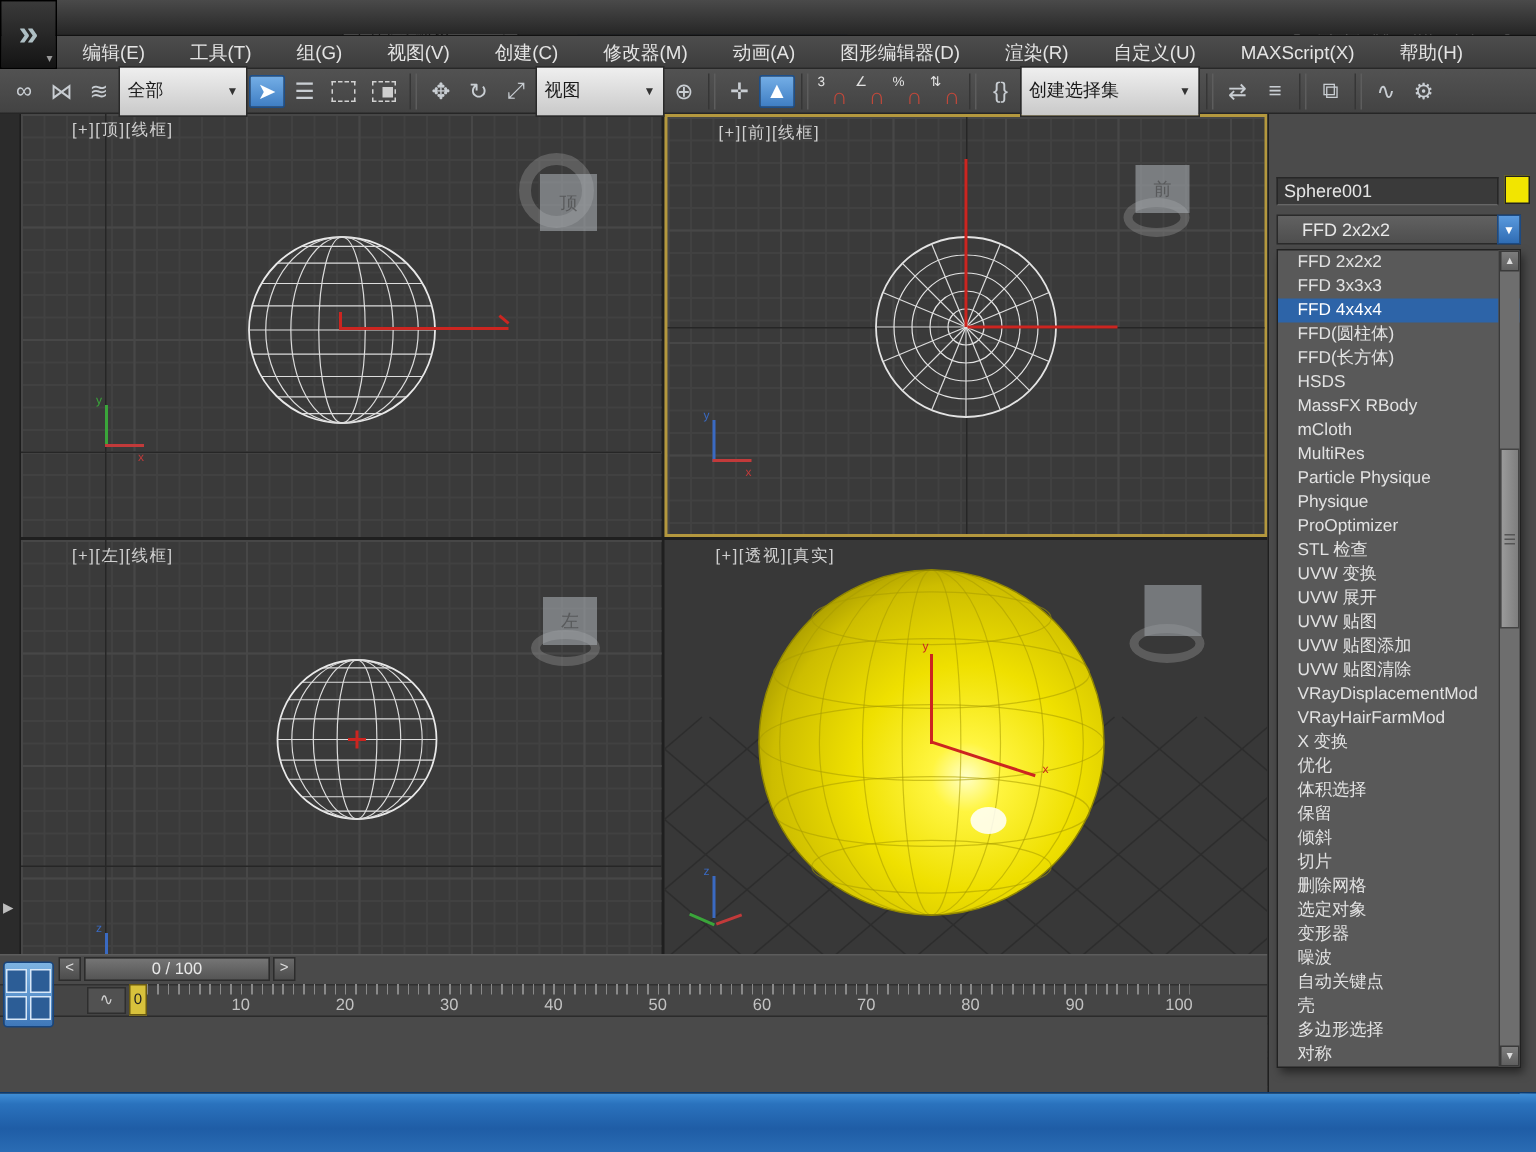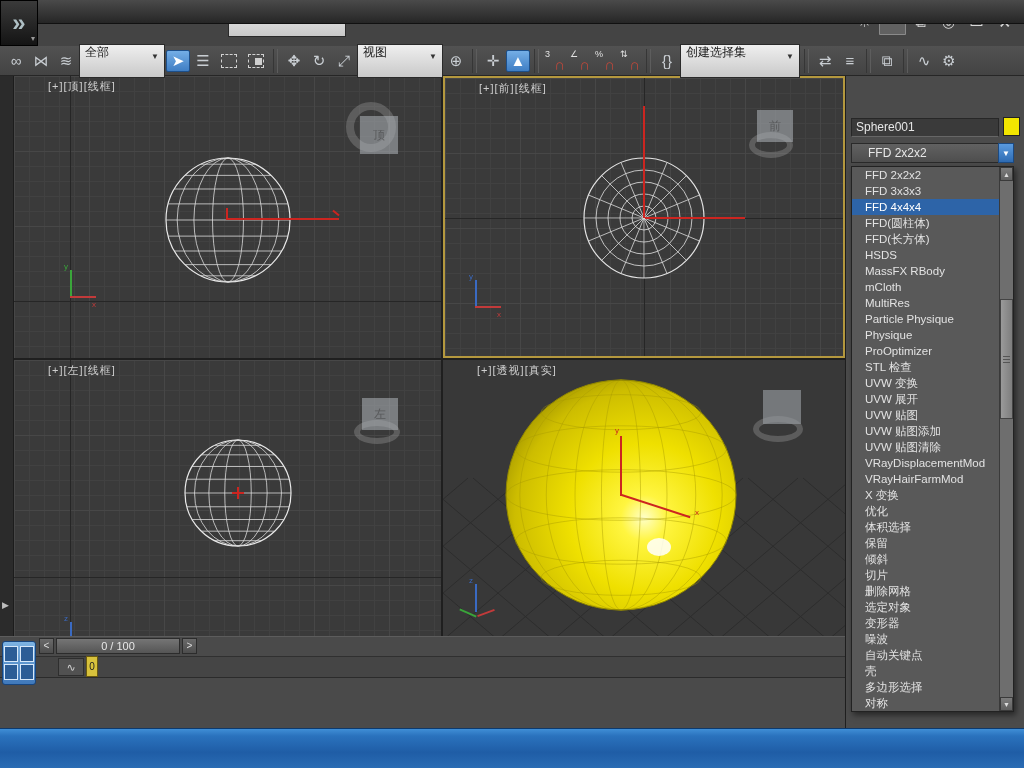--- a/index.html
+++ b/index.html
@@ -6,21 +6,21 @@
   *{box-sizing:border-box;font-family:"Liberation Sans","DejaVu Sans",sans-serif;}
   #stage{position:relative;width:1024px;height:768px;overflow:hidden;background:#444;user-select:none;}
   .abs{position:absolute;}
 
   
   #titlebar{left:0;top:0;width:1024px;height:24px;background:linear-gradient(#4a4a4a,#262626);border-bottom:1px solid #111;z-index:40;}
   #logo{left:0;top:0;width:38px;height:46px;background:linear-gradient(#3a3a3a,#141414);border:1px solid #000;z-index:45;display:flex;align-items:center;justify-content:center;color:#aebfc4;font-size:24px;font-weight:bold;}
   #logo .caret{position:absolute;right:2px;bottom:2px;font-size:8px;color:#999;}
   .qa-ico{width:26px;height:20px;display:flex;align-items:center;justify-content:center;color:#d6d6d6;font-size:14px;}
   #quickaccess{left:44px;top:2px;height:20px;display:flex;align-items:center;gap:2px;}
-  .dd{height:19px;background:linear-gradient(#efefef,#c9c9c9);border:1px solid #2a2a2a;color:#1a1a1a;font-size:12px;display:flex;align-items:flex-end;padding:16px 5px;}
+  .dd{height:19px;background:linear-gradient(#efefef,#c9c9c9);border:1px solid #2a2a2a;color:#1a1a1a;font-size:12px;display:flex;align-items:center;padding:16px 5px;}
   .dd .arrow{margin-left:auto;padding-left:8px;font-size:8px;color:#333;}
   #title-chip{left:385px;top:0;width:180px;height:24px;background:linear-gradient(#565f6a,#313843);}
   #wintitle{left:385px;top:3px;width:180px;text-align:center;color:#efefef;font-size:12px;text-shadow:0 1px 2px #000;}
   #search-caret{left:567px;top:7px;color:#ccc;font-size:9px;}
   #searchbox{left:580px;top:3px;width:175px;height:18px;border:1px solid #1d1d1d;background:#fff;font-size:11px;font-style:italic;color:#777;padding:0 4px;}
   #search-icons{left:760px;top:2px;height:20px;display:flex;align-items:center;gap:6px;}
   .s-ico{width:24px;height:20px;display:flex;align-items:center;justify-content:center;color:#e6e6e6;font-size:13px;}
   .helpball{width:17px;height:17px;border-radius:50%;background:linear-gradient(#fdfdfd,#b9c7d4);color:#2a5d9c;font-weight:bold;font-size:12px;display:flex;align-items:center;justify-content:center;border:1px solid #333;}
   #winbtns{left:918px;top:0;display:flex;}
   .winbtn{width:30px;height:19px;display:flex;align-items:center;justify-content:center;color:#fff;font-size:11px;background:linear-gradient(#6b7786,#3a4653);border:1px solid #0d1620;border-radius:0 0 4px 4px;margin-left:2px;}
@@ -156,20 +156,34 @@
       <div class="s-ico">☍</div>
       <div class="s-ico">★</div>
       <div class="helpball">?</div>
     </div>
   <div class="abs" id="winbtns">
       <div class="winbtn">—</div>
       <div class="winbtn">❐</div>
       <div class="winbtn close">✕</div>
     </div>
 
+  <div class="abs" id="menubar">
+      <div class="menu-item">编辑(E)</div>
+      <div class="menu-item">工具(T)</div>
+      <div class="menu-item">组(G)</div>
+      <div class="menu-item">视图(V)</div>
+      <div class="menu-item">创建(C)</div>
+      <div class="menu-item">修改器(M)</div>
+      <div class="menu-item">动画(A)</div>
+      <div class="menu-item">图形编辑器(D)</div>
+      <div class="menu-item">渲染(R)</div>
+      <div class="menu-item">自定义(U)</div>
+      <div class="menu-item">MAXScript(X)</div>
+      <div class="menu-item">帮助(H)</div>
+    </div>
 
   <div class="abs" id="toolbar">
       <div class="ico">∞</div>
       <div class="ico">⋈</div>
       <div class="ico">≋</div>
       <div class="dd tb-dd">
         <span>全部</span>
         <span class="arrow">▼</span>
       </div>
       <div class="ico active">➤</div>
@@ -412,20 +426,34 @@
       <div></div>
       <div></div>
       <div></div>
     </div>
   <div class="abs ts-btn" style="left:39px;">&lt;</div>
   <div class="abs" id="ts-handle">0 / 100</div>
   <div class="abs ts-btn" style="left:182px;">&gt;</div>
 
   <div class="abs" id="trackbar"></div>
   <div class="abs" id="mini-curve">∿</div>
+  <div class="abs" id="ruler">
+      <div class="ticks"></div>
+      <span class="tick-label" style="left: -9px;">0</span>
+      <span class="tick-label" style="left: 60.5px;">10</span>
+      <span class="tick-label" style="left: 130px;">20</span>
+      <span class="tick-label" style="left: 199.5px;">30</span>
+      <span class="tick-label" style="left: 269px;">40</span>
+      <span class="tick-label" style="left: 338.5px;">50</span>
+      <span class="tick-label" style="left: 408px;">60</span>
+      <span class="tick-label" style="left: 477.5px;">70</span>
+      <span class="tick-label" style="left: 547px;">80</span>
+      <span class="tick-label" style="left: 616.5px;">90</span>
+      <span class="tick-label" style="left: 686px;">100</span>
+    </div>
   <div class="abs" id="frame-marker">0</div>
 
   <div class="abs" id="statusbar"></div>
   <div class="abs" id="listener-pink"></div>
   <div class="abs" id="welcome">欢迎使用 MAXScr</div>
   <div class="abs st-btn" style="left:104px;top:682px;width:32px;height:20px;overflow:hidden;">选择</div>
   <div class="abs" id="pin-icon"></div>
   <div class="abs" id="lock-icon"></div>
   <div class="abs" id="coord-icon">✛</div>
   <div class="abs st-label" style="left:216px;top:686px;">X:</div>

